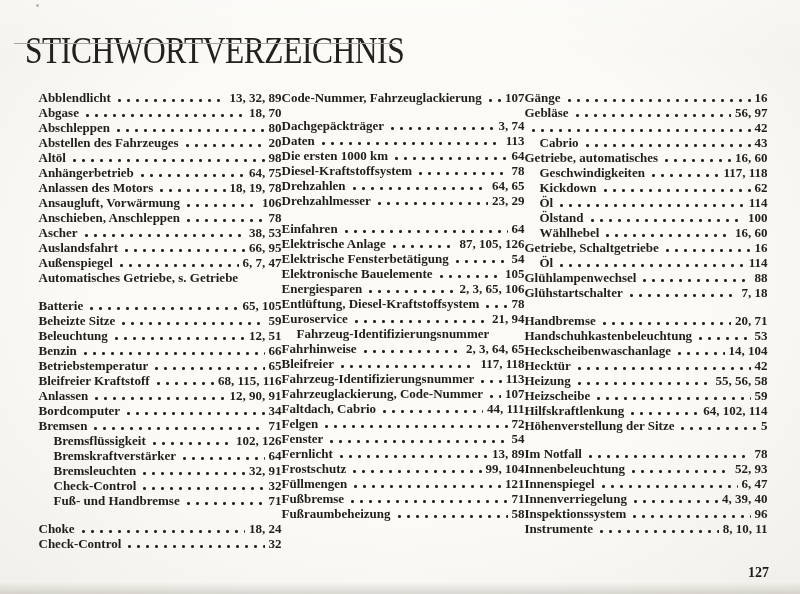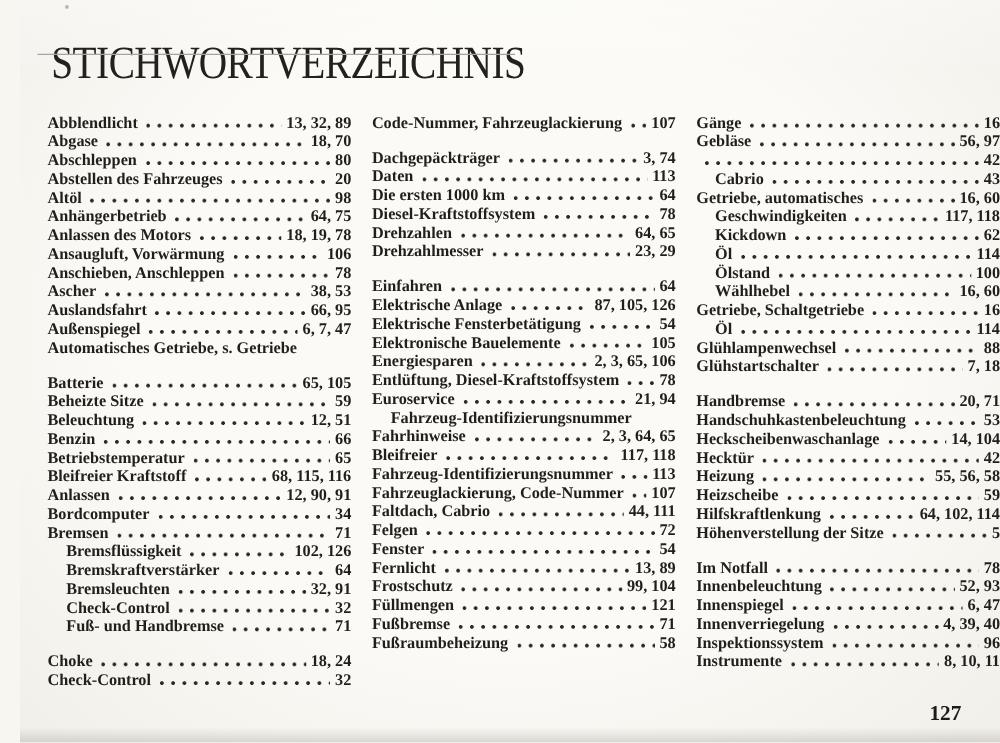--- a/index.html
+++ b/index.html
@@ -8,56 +8,55 @@
     background:#f7f6f1;
     font-family:"Liberation Serif", serif;
     color:#211f1b;
     position:relative;
   }
   .page{
     position:absolute;inset:0;
     background:
       linear-gradient(to bottom, rgba(255,255,255,0.35), rgba(255,255,255,0) 60px),
       radial-gradient(ellipse at 50% 45%, #fbfaf6 55%, #f1efe9 100%);
-    margin-left: 16px;
   }
   .page-title{
     position:absolute;left:25px;top:4px;
     font-size:37px;font-weight:400;letter-spacing:-0.5px;
     color:#23211d;
     transform:scaleX(0.85);transform-origin:left top;
     white-space:nowrap;
   }
   .title-rule{
     position:absolute;left:14px;top:43px;width:382px;height:1px;
     background:#a6a49c;
   }
   .columns{
     position:absolute;left:22px;top:90px;width:762px;
-    display:flex;justify-content:space-between;
+    display:flex;justify-content:center;
   }
   .col{width:243px;flex:0 0 243px;}
   .entry{
     display:flex;align-items:flex-end;
     font-size:13px;font-weight:bold;line-height:15px;height:15px;
     white-space:nowrap;min-width:0;
   }
   .entry.gap{margin-top:13px;}
   .entry.indent{padding-left:15px;}
   .label{flex:0 0 auto;}
   .leader{
     flex:1 1 auto;min-width:3px;height:3px;
     margin:0 4px 3px 7px;
     background-image:radial-gradient(circle at 1.5px 1.5px, #2b2823 1.25px, rgba(0,0,0,0) 1.7px);
     background-size:9px 3px;background-repeat:repeat-x;
   }
   .pages{flex:0 0 auto;text-align:right;}
   .page-num{
     position:absolute;right:31px;bottom:13px;
-    font-size:17px;font-weight:bold;color:#1e1c18;
+    font-size:14px;font-weight:bold;color:#1e1c18;
   }
   .scan-shadow{
     position:absolute;left:0;right:0;bottom:0;height:12px;
     background:linear-gradient(to bottom, rgba(110,105,95,0), rgba(110,105,95,0.22));
     pointer-events:none;
   }
   .scan-speck{
     position:absolute;left:36px;top:4px;width:3px;height:3px;border-radius:50%;
     background:#8d8b84;opacity:.6;
   }

